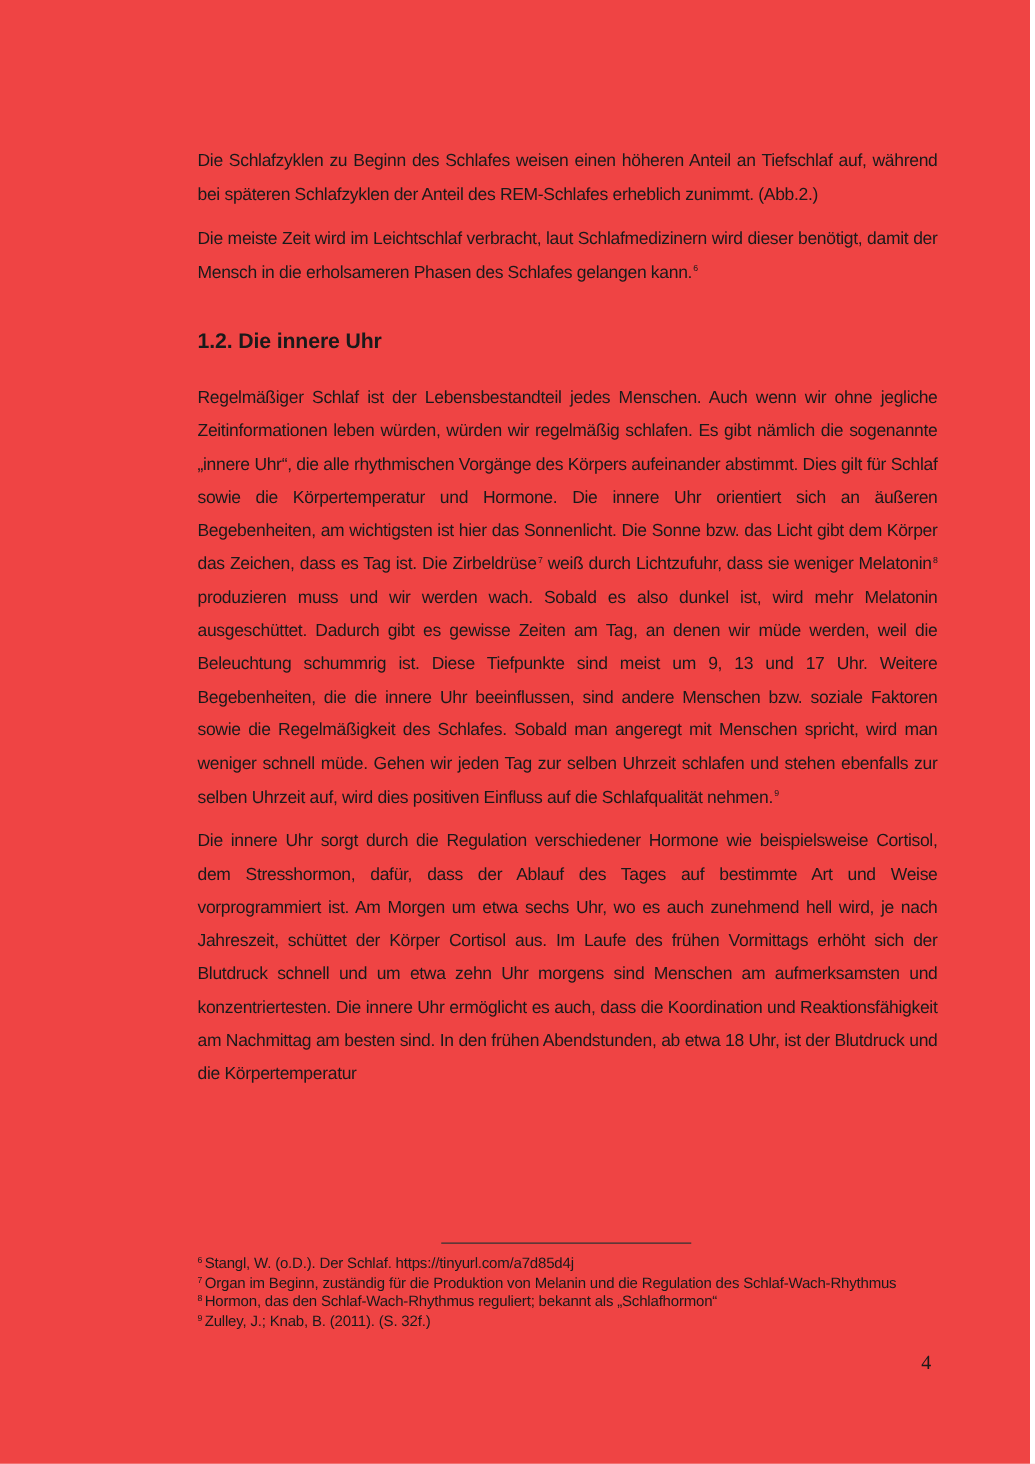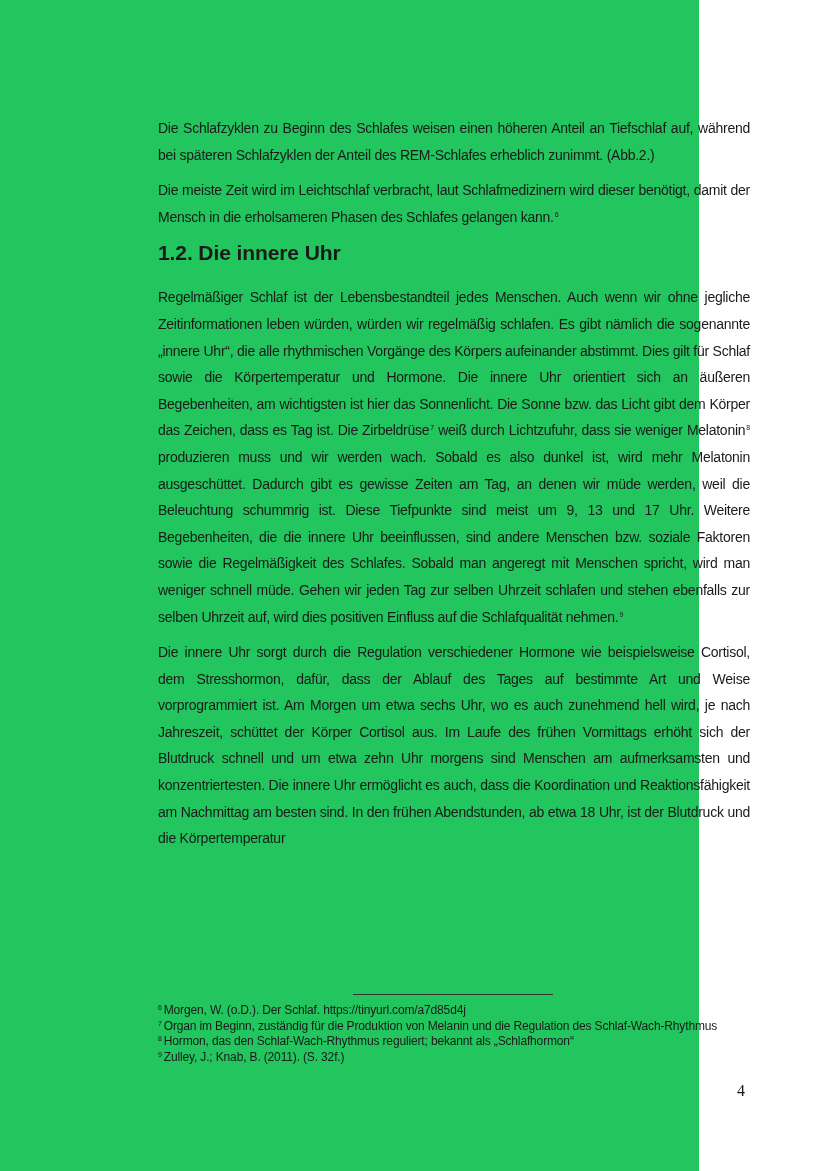--- a/index.html
+++ b/index.html
@@ -11,45 +11,45 @@
       width: 828px;
       height: 1171px;
       position: relative;
       overflow: hidden;
       font-family: "Liberation Sans", sans-serif;
       color: #1a1a1a;
     }
     .page {
       position: absolute;
       left: 0; top: 0;
-      width: 699px;
+      width: 824px;
       height: 1171px;
-      background: #22c55e;
+      background: #ef4444;
     }
     .content {
       position: absolute;
       left: 158px;
       top: 115px;
       width: 592px;
     }
     .para {
       margin: 0;
       font-size: 14px;
       line-height: 26.6px;
       text-align: justify;
       letter-spacing: -0.25px;
       word-spacing: 0px;
       transform-origin: left top;
     }
     .para + .para { margin-top: 9px; }
     .p1 { margin-top: 0; }
     .p2 { margin-top: 9px; }
     .heading {
-      margin: 10px 0 0 0;
-      font-size: 21px;
+      margin: 30px 0 0 0;
+      font-size: 17px;
       font-weight: bold;
       line-height: 26px;
       letter-spacing: -0.1px;
     }
     .p3 { margin-top: 18px !important; }
     .p4 { margin-top: 9px; }
     sup.fn-ref {
       font-size: 7px;
       vertical-align: 5px;
       line-height: 0;
@@ -113,21 +113,21 @@
     <p class="para p4">
       <span>Die innere Uhr sorgt durch die Regulation verschiedener Hormone wie beispielsweise Cortisol, dem Stresshormon, dafür, dass der Ablauf des Tages auf bestimmte Art und Weise vorprogrammiert ist. Am Morgen um etwa sechs Uhr, wo es auch zunehmend hell wird, je nach Jahreszeit, schüttet der Körper Cortisol aus. Im Laufe des frühen Vormittags erhöht sich der Blutdruck schnell und um etwa zehn Uhr morgens sind Menschen am aufmerksamsten und konzentriertesten. Die innere Uhr ermöglicht es auch, dass die Koordination und Reaktionsfähigkeit am Nachmittag am besten sind. In den frühen Abendstunden, ab etwa 18 Uhr, ist der Blutdruck und die Körpertemperatur</span>
     </p>
 
   </div>
 
   <div class="footnote-rule"></div>
 
   <div class="footnotes">
     <p class="footnote">
-      <sup>6</sup><span>Morgen, W. (o.D.). Der Schlaf. https://tinyurl.com/a7d85d4j</span>
+      <sup>6</sup><span>Stangl, W. (o.D.). Der Schlaf. https://tinyurl.com/a7d85d4j</span>
     </p>
     <p class="footnote">
       <sup>7</sup><span>Organ im Beginn, zuständig für die Produktion von Melanin und die Regulation des Schlaf-Wach-Rhythmus</span>
     </p>
     <p class="footnote">
       <sup>8</sup><span>Hormon, das den Schlaf-Wach-Rhythmus reguliert; bekannt als „Schlafhormon“</span>
     </p>
     <p class="footnote">
       <sup>9</sup><span>Zulley, J.; Knab, B. (2011). (S. 32f.)</span>
     </p>

